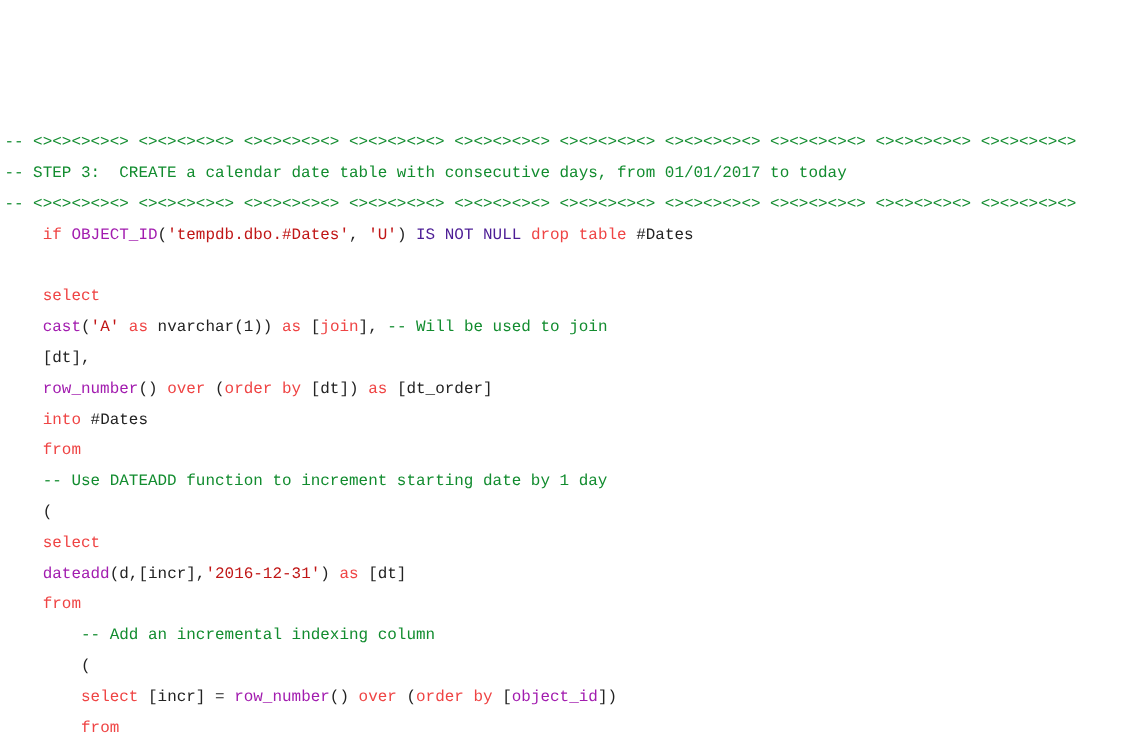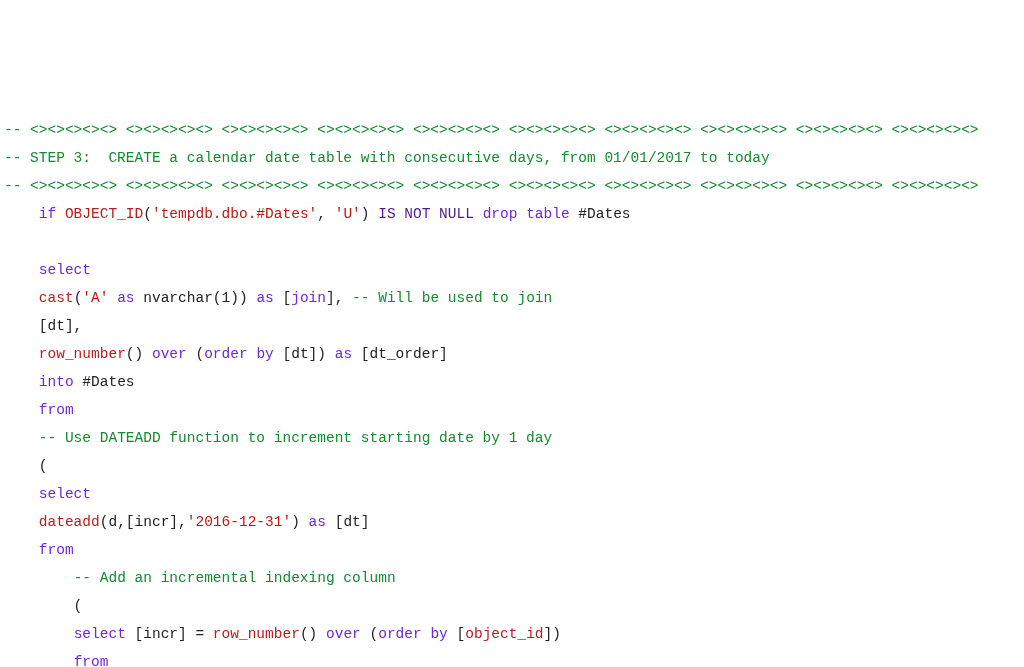--- a/index.html
+++ b/index.html
@@ -8,22 +8,22 @@
     font-family: Consolas, 'Courier New', monospace;
     font-size: 14.5px;
     line-height: 28px;
     background: #ffffff;
     color: #333333;
     white-space: pre;
     overflow: hidden;
   }
   .line { display: block; }
   .cm  { color: #128c2f; }   
-  .kw  { color: #6d28d9; }   
-  .fn  { color: #b91c1c; }   
+  .kw  { color: #ef4444; }   
+  .fn  { color: #a21caf; }   
   .str { color: #c01515; text-align: right; }   
   .gr  { color: #4c1d95; }   
   .txt { color: #222222; }
 </style>
 </head>
 <body>
 
 
 
 <div><span class="line"><span class="cm">-- &lt;&gt;&lt;&gt;&lt;&gt;&lt;&gt;&lt;&gt; &lt;&gt;&lt;&gt;&lt;&gt;&lt;&gt;&lt;&gt; &lt;&gt;&lt;&gt;&lt;&gt;&lt;&gt;&lt;&gt; &lt;&gt;&lt;&gt;&lt;&gt;&lt;&gt;&lt;&gt; &lt;&gt;&lt;&gt;&lt;&gt;&lt;&gt;&lt;&gt; &lt;&gt;&lt;&gt;&lt;&gt;&lt;&gt;&lt;&gt; &lt;&gt;&lt;&gt;&lt;&gt;&lt;&gt;&lt;&gt; &lt;&gt;&lt;&gt;&lt;&gt;&lt;&gt;&lt;&gt; &lt;&gt;&lt;&gt;&lt;&gt;&lt;&gt;&lt;&gt; &lt;&gt;&lt;&gt;&lt;&gt;&lt;&gt;&lt;&gt;</span></span><span class="line"><span class="cm">-- STEP 3:  CREATE a calendar date table with consecutive days, from 01/01/2017 to today</span></span><span class="line"><span class="cm">-- &lt;&gt;&lt;&gt;&lt;&gt;&lt;&gt;&lt;&gt; &lt;&gt;&lt;&gt;&lt;&gt;&lt;&gt;&lt;&gt; &lt;&gt;&lt;&gt;&lt;&gt;&lt;&gt;&lt;&gt; &lt;&gt;&lt;&gt;&lt;&gt;&lt;&gt;&lt;&gt; &lt;&gt;&lt;&gt;&lt;&gt;&lt;&gt;&lt;&gt; &lt;&gt;&lt;&gt;&lt;&gt;&lt;&gt;&lt;&gt; &lt;&gt;&lt;&gt;&lt;&gt;&lt;&gt;&lt;&gt; &lt;&gt;&lt;&gt;&lt;&gt;&lt;&gt;&lt;&gt; &lt;&gt;&lt;&gt;&lt;&gt;&lt;&gt;&lt;&gt; &lt;&gt;&lt;&gt;&lt;&gt;&lt;&gt;&lt;&gt;</span></span><span class="line"><span class="txt">    </span><span class="kw">if</span><span class="txt"> </span><span class="fn">OBJECT_ID</span><span class="txt">(</span><span class="str">'tempdb.dbo.#Dates'</span><span class="txt">, </span><span class="str">'U'</span><span class="txt">) </span><span class="gr">IS NOT NULL</span><span class="txt"> </span><span class="kw">drop</span><span class="txt"> </span><span class="kw">table</span><span class="txt"> #Dates</span></span><span class="line"><span> </span></span><span class="line"><span class="txt">    </span><span class="kw">select</span></span><span class="line"><span class="txt">    </span><span class="fn">cast</span><span class="txt">(</span><span class="str">'A'</span><span class="txt"> </span><span class="kw">as</span><span class="txt"> nvarchar(1)) </span><span class="kw">as</span><span class="txt"> [</span><span class="kw">join</span><span class="txt">], </span><span class="cm">-- Will be used to join</span></span><span class="line"><span class="txt">    [dt],</span></span><span class="line"><span class="txt">    </span><span class="fn">row_number</span><span class="txt">() </span><span class="kw">over</span><span class="txt"> (</span><span class="kw">order</span><span class="txt"> </span><span class="kw">by</span><span class="txt"> [dt]) </span><span class="kw">as</span><span class="txt"> [dt_order]</span></span><span class="line"><span class="txt">    </span><span class="kw">into</span><span class="txt"> #Dates</span></span><span class="line"><span class="txt">    </span><span class="kw">from</span></span><span class="line"><span class="txt">    </span><span class="cm">-- Use DATEADD function to increment starting date by 1 day</span></span><span class="line"><span class="txt">    (</span></span><span class="line"><span class="txt">    </span><span class="kw">select</span></span><span class="line"><span class="txt">    </span><span class="fn">dateadd</span><span class="txt">(d,[incr],</span><span class="str">'2016-12-31'</span><span class="txt">) </span><span class="kw">as</span><span class="txt"> [dt]</span></span><span class="line"><span class="txt">    </span><span class="kw">from</span></span><span class="line"><span class="txt">        </span><span class="cm">-- Add an incremental indexing column</span></span><span class="line"><span class="txt">        (</span></span><span class="line"><span class="txt">        </span><span class="kw">select</span><span class="txt"> [incr] = </span><span class="fn">row_number</span><span class="txt">() </span><span class="kw">over</span><span class="txt"> (</span><span class="kw">order</span><span class="txt"> </span><span class="kw">by</span><span class="txt"> [</span><span class="fn">object_id</span><span class="txt">])</span></span><span class="line"><span class="txt">        </span><span class="kw">from</span></span></div>

